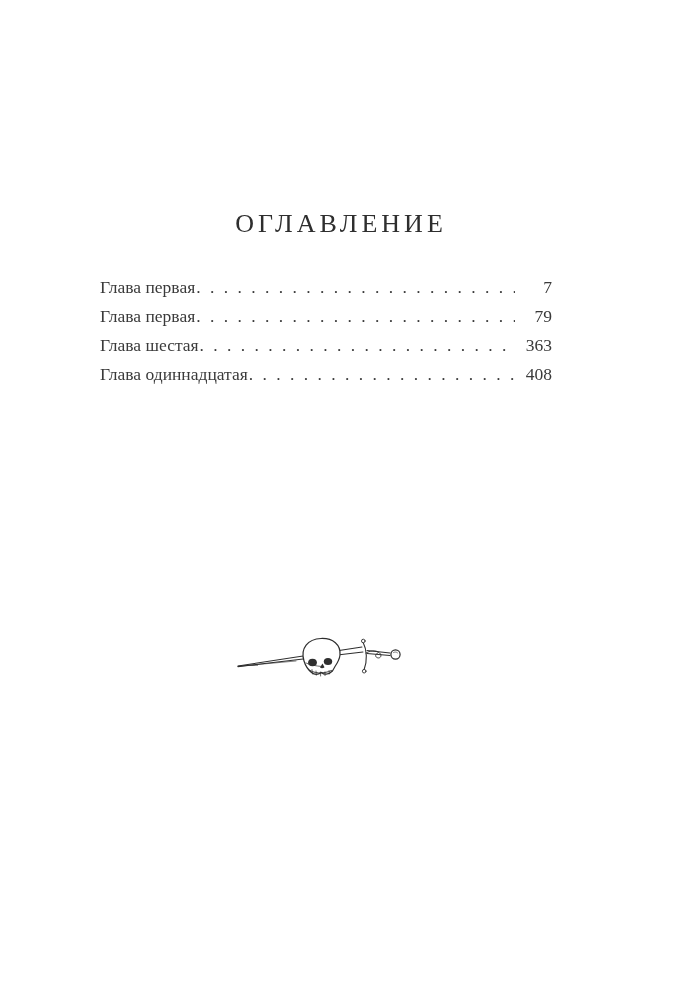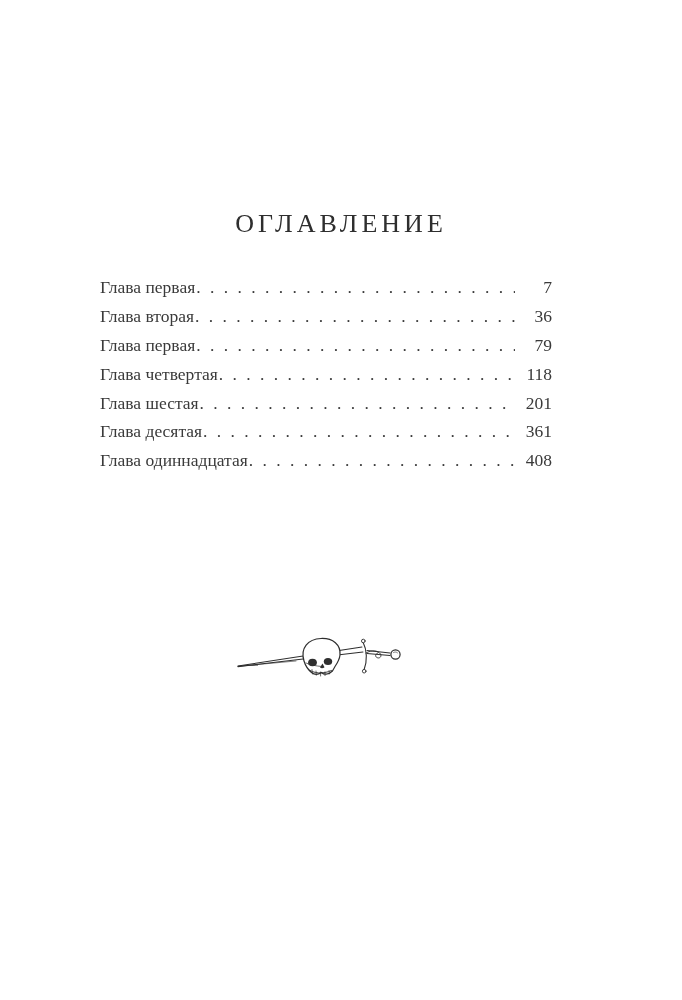--- a/index.html
+++ b/index.html
@@ -81,53 +81,38 @@
 
   <h1 class="title">ОГЛАВЛЕНИЕ</h1>
 
   <div class="toc">
     <div class="toc-row">
       <span class="toc-label">Глава первая</span>
       <span class="toc-leader"></span>
       <span class="toc-page">7</span>
     </div>
 
-    <div class="toc-row">
-      <span class="toc-label">Глава вторая</span>
-      <span class="toc-leader"></span>
-      <span class="toc-page">36</span>
-    </div>
 
     <div class="toc-row">
       <span class="toc-label">Глава первая</span>
       <span class="toc-leader"></span>
       <span class="toc-page">79</span>
     </div>
 
-    <div class="toc-row">
-      <span class="toc-label">Глава четвертая</span>
-      <span class="toc-leader"></span>
-      <span class="toc-page">118</span>
-    </div>
 
 
     <div class="toc-row">
       <span class="toc-label">Глава шестая</span>
       <span class="toc-leader"></span>
-      <span class="toc-page">201</span>
+      <span class="toc-page">363</span>
     </div>
 
 
 
 
-    <div class="toc-row">
-      <span class="toc-label">Глава десятая</span>
-      <span class="toc-leader"></span>
-      <span class="toc-page">361</span>
-    </div>
 
     <div class="toc-row">
       <span class="toc-label">Глава одиннадцатая</span>
       <span class="toc-leader"></span>
       <span class="toc-page">408</span>
     </div>
   </div>
 
   <div class="vignette">
     <svg viewBox="0 0 170 46" xmlns="http://www.w3.org/2000/svg" fill="none" stroke="#2e2e2e" stroke-width="1" stroke-linecap="round">

